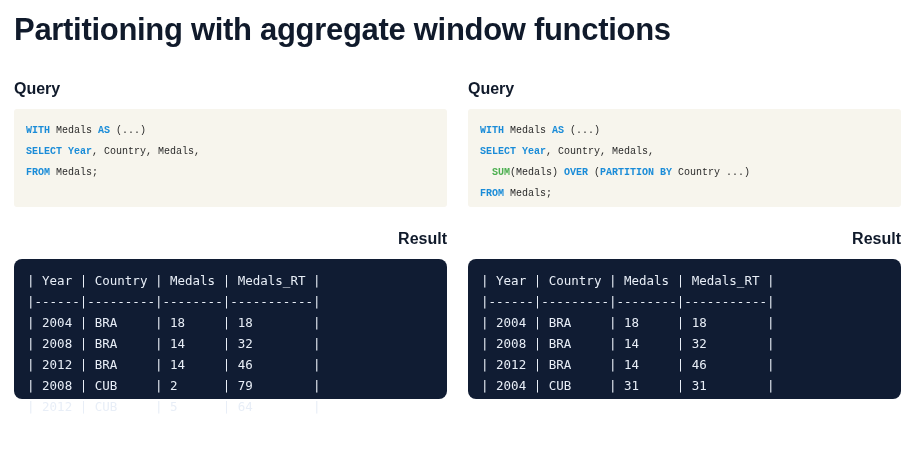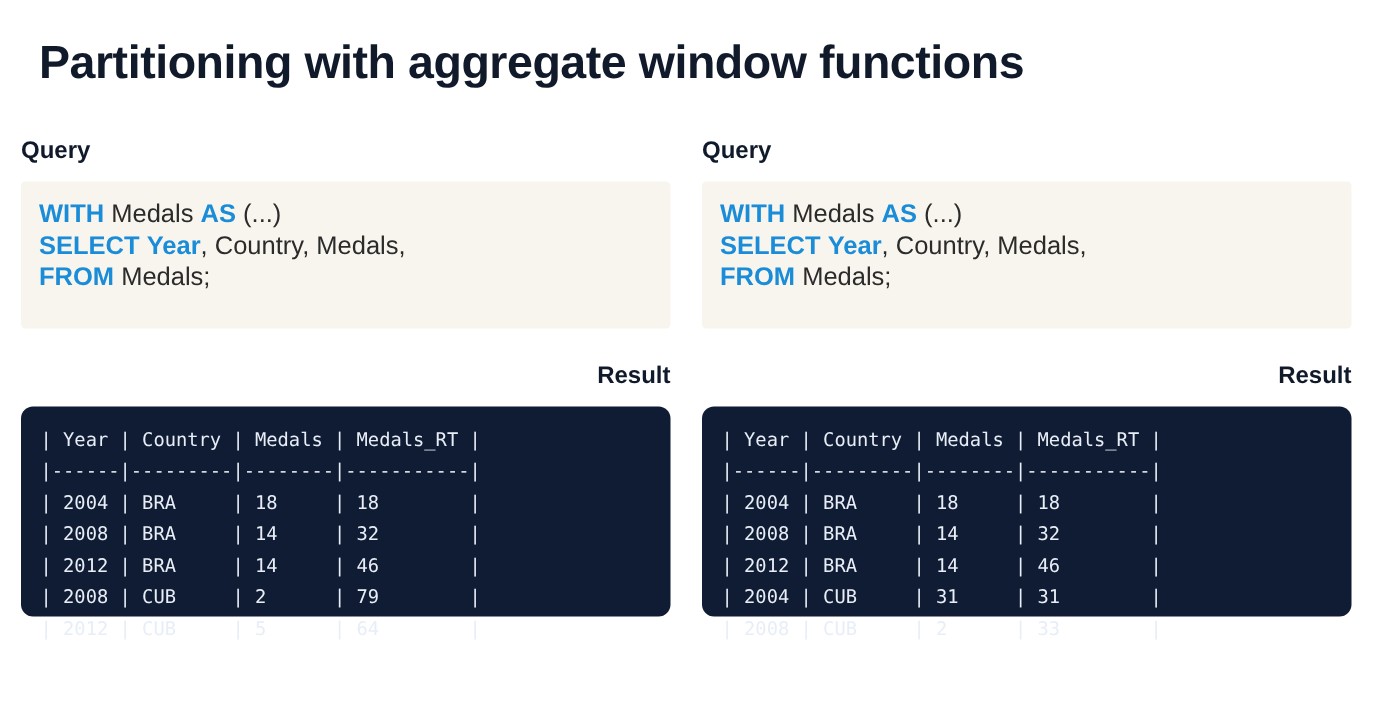--- a/index.html
+++ b/index.html
@@ -15,21 +15,21 @@
     color: #101a2b;
   }
   .page {
     position: relative;
     width: 915px;
     height: 467px;
     box-sizing: border-box;
     padding: 0 14px;
   }
   .page-title {
-    margin: 12px;
+    margin: 0;
     padding-top: 10px;
     font-size: 31px;
     line-height: 40px;
     font-weight: bold;
     letter-spacing: -0.3px;
     color: #101a2b;
     white-space: nowrap;
   }
   .columns {
     display: flex;
@@ -52,22 +52,22 @@
     text-align: right;
   }
   .code-block {
     background: #f7f5ed;
     border-radius: 3px;
     padding: 11px 12px 12px 12px;
     box-sizing: border-box;
     height: 98px;
   }
   .code-line {
-    font-family: Liberation Sans, sans-serif;
-    font-size: 17px;
+    font-family: Liberation Mono, monospace;
+    font-size: 10px;
     line-height: 21px;
     color: #2b2b2b;
     white-space: pre;
   }
   .kw { color: #1a8cd8; font-weight: bold; }
   .fn { color: #4caf50; font-weight: bold; }
   .pl { color: #2b2b2b; }
   .result-block {
     background: #101c33;
     border-radius: 8px;
@@ -109,28 +109,28 @@
           <div class="table-line">| 2008 | CUB     | 2      | 79        |</div>
           <div class="table-line">| 2012 | CUB     | 5      | 64        |</div>
         </div>
     </div>
 
     <div class="col">
       <div class="section-label">Query</div>
       <div class="code-block">
           <div class="code-line"><span class="kw">WITH</span><span class="pl"> Medals </span><span class="kw">AS</span><span class="pl"> (...)</span></div>
           <div class="code-line"><span class="kw">SELECT</span><span class="pl"> </span><span class="kw">Year</span><span class="pl">, Country, Medals,</span></div>
+          <div class="code-line"><span class="pl">  </span><span class="fn">SUM</span><span class="pl">(Medals) </span><span class="kw">OVER</span><span class="pl"> (</span><span class="kw">PARTITION BY</span><span class="pl"> Country ...)</span></div>
           <div class="code-line"><span class="kw">FROM</span><span class="pl"> Medals;</span></div>
         </div>
       <div class="section-label result-label">Result</div>
       <div class="result-block">
           <div class="table-line">| Year | Country | Medals | Medals_RT |</div>
           <div class="table-line">|------|---------|--------|-----------|</div>
           <div class="table-line">| 2004 | BRA     | 18     | 18        |</div>
           <div class="table-line">| 2008 | BRA     | 14     | 32        |</div>
           <div class="table-line">| 2012 | BRA     | 14     | 46        |</div>
           <div class="table-line">| 2004 | CUB     | 31     | 31        |</div>
-          <div class="table-line">| 2008 | CUB     | 2      | 33        |</div>
         </div>
     </div>
 
   </div>
 </div>
 
 </body></html>

